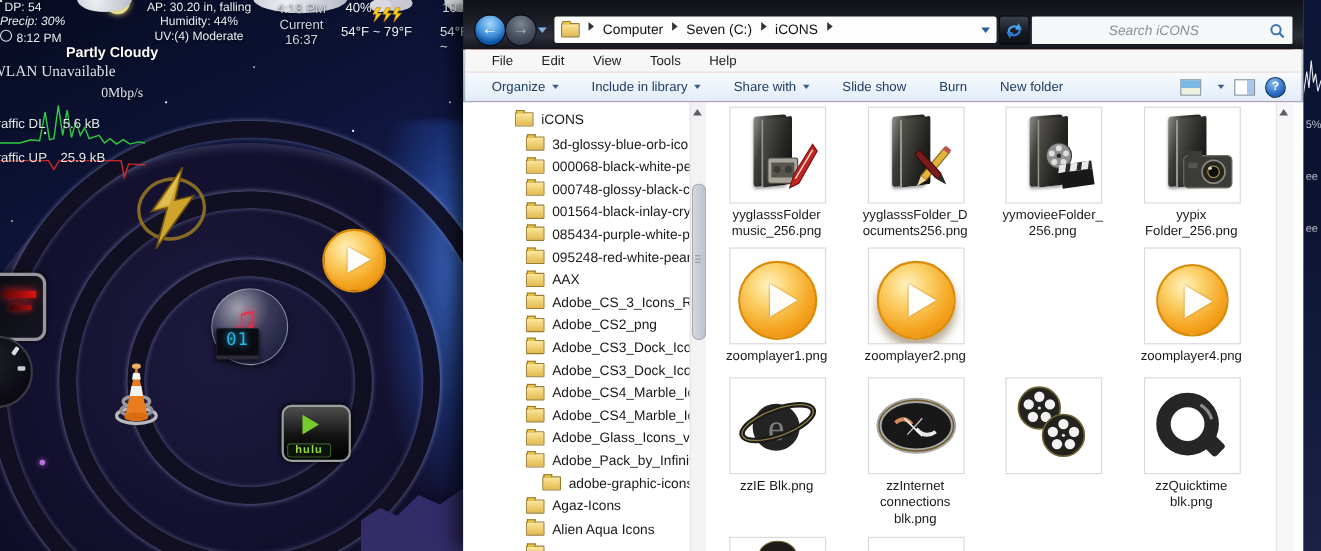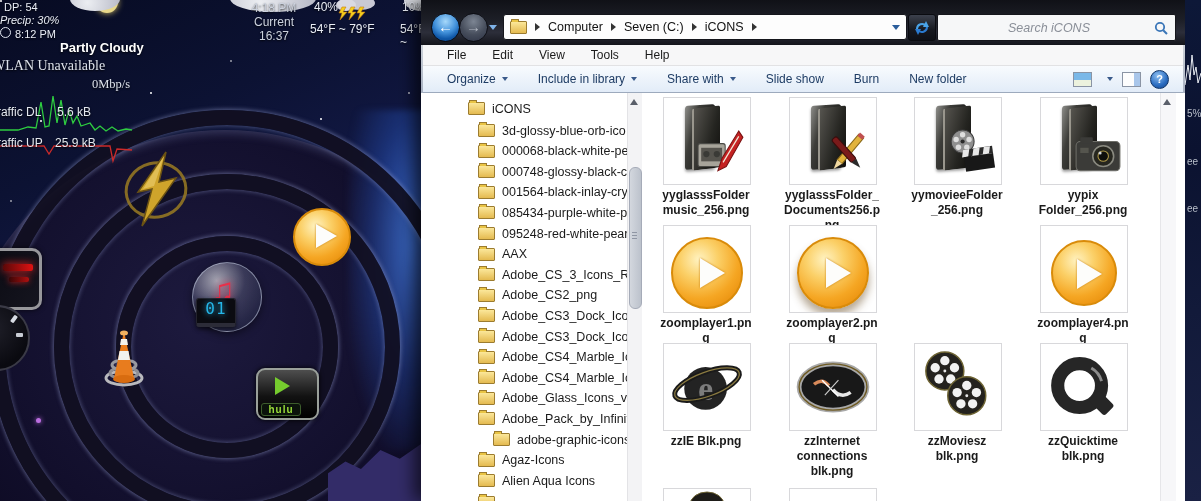--- a/index.html
+++ b/index.html
@@ -130,21 +130,21 @@
   .tfold{width:15px;height:11px;background:linear-gradient(#fbe79a,#e4ba50);border:1px solid #9c7c2f;border-radius:1px;position:relative;flex:none;}
   .tfold:before{content:"";position:absolute;left:0;top:-3px;width:6px;height:2px;background:#e9c445;border:1px solid #9c7c2f;border-bottom:none;}
   #treescroll{left:206px;top:93px;width:14px;height:408px;background:#f3f3f5;border-left:1px solid #e3e3e6;}
   .scroll-up{position:absolute;left:2px;top:6px;width:0;height:0;border-left:4.5px solid transparent;border-right:4.5px solid transparent;border-bottom:6px solid #5a5f6a;}
   #tree-thumb{position:absolute;left:1px;top:74px;width:11px;height:140px;background:linear-gradient(90deg,#d3d7de,#bcc2cc);
     border:1px solid #a5abb8;border-radius:6px;}
   #tree-thumb .grip{position:absolute;left:2px;top:64px;width:5px;height:1px;background:#8f96a4;box-shadow:0 3px #8f96a4,0 6px #8f96a4;}
 
   #filespane{left:221px;top:93px;width:518px;height:408px;background:#fff;overflow:hidden;}
   #filescroll{left:739px;top:93px;width:15px;height:408px;background:#f7f7f9;border-left:1px solid #e6e6e9;}
-  .file-item{position:absolute;width:75px;font-weight:bold;}
+  .file-item{position:absolute;width:75px;}
   .fbox{width:86px;height:86px;background:#fff;border:1px solid #d8d8db;overflow:hidden;}
   .flabel{position:relative;left:-6px;width:98px;margin-top:3px;text-align:center;font-size:12px;line-height:15px;color:#1a1a1a;overflow-wrap:break-word;}
 
   .dfolder{position:relative;width:64px;height:72px;margin:5px auto 0;}
   .dfb{position:absolute;left:10px;top:2px;width:30px;height:64px;border-radius:3px;transform:skewY(-4deg);
     background:linear-gradient(105deg,#8e8e8a 0%,#3e3e3a 30%,#1d1d1b 70%);box-shadow:0 2px 3px rgba(0,0,0,.4);}
   .dff{position:absolute;left:17px;top:4px;width:26px;height:62px;border-radius:2px;transform:skewY(-7deg);
     background:linear-gradient(105deg,#56544f,#252521 60%,#100f0d);border-left:2px solid #99968d;}
   .ovl{position:absolute;right:-6px;bottom:-2px;width:48px;height:48px;}
   .icwrap{width:86px;height:86px;display:flex;align-items:center;justify-content:center;}
@@ -180,20 +180,25 @@
         <polygon points="8,10 12,10 9,15 13,15 6,23 8,16 5,16"></polygon>
         <polygon points="17,10 21,10 18,15 22,15 15,23 17,16 14,16"></polygon>
         <polygon points="26,10 30,10 27,15 31,15 24,23 26,16 23,16"></polygon>
       </g>
     </svg>
 
     <div class="abs wx" style="left:4px;top:1px;">DP: 54</div>
     <div class="abs wx" style="left:0px;top:14px;font-style:italic;">Precip: 30%</div>
     <div class="abs wx" style="left:0px;top:27px;"><span class="moon-glyph"></span><span>8:12 PM</span></div>
     <div class="abs wx" id="wx-cond" style="left:60px;top:41px;">Partly Cloudy</div>
+    <div class="abs wx wx-center" style="left:130px;top:1px;width:102px;">
+      <div>AP: 30.20 in, falling</div>
+      <div>Humidity: 44%</div>
+      <div>UV:(4) Moderate</div>
+    </div>
     <div class="abs wx wx-center" id="wx-times" style="left:242px;top:1px;width:64px;">
       <div>4:18 PM</div>
       <div>Current</div>
       <div>16:37</div>
     </div>
     <div class="abs wx" style="left:314px;top:1px;font-size:12px;">40%</div>
     <div class="abs wx" style="left:310px;top:23px;font-size:12px;">54°F ~ 79°F</div>
     <div class="abs wx" style="left:402px;top:1px;font-size:12px;">10%</div>
     <div class="abs wx" style="left:400px;top:23px;font-size:12px;">54°F ~</div>
 
@@ -252,21 +257,21 @@
     <div id="chrome" class="abs"></div>
     <div class="abs glass-edge" id="edge-left"></div>
     <div class="abs glass-edge" id="edge-right"></div>
 
     <div class="abs navcirc" id="btn-back">←</div>
     <div class="abs navcirc" id="btn-fwd">→</div>
     <div class="abs" id="nav-caret"></div>
 
     <div class="abs" id="addressbar">
       <span class="abar-folder"></span>
-      <span id="breadcrumb" style="display:flex;align-items:center;">
+      <span id="breadcrumb" style="display:flex;">
           <span class="bc-sep"></span>
           <span class="bc-item">Computer</span>
           <span class="bc-sep"></span>
           <span class="bc-item">Seven (C:)</span>
           <span class="bc-sep"></span>
           <span class="bc-item">iCONS</span>
           <span class="bc-sep"></span>
         </span>
       <span id="abar-dd"></span>
     </div>
@@ -573,21 +578,20 @@
                   <circle cx="32" cy="25" r="3.2" fill="#f2f2f2"></circle>
                   <circle cx="38.6" cy="29.8" r="3.2" fill="#f2f2f2"></circle>
                   <circle cx="36" cy="37.5" r="3.2" fill="#f2f2f2"></circle>
                   <circle cx="28" cy="37.5" r="3.2" fill="#f2f2f2"></circle>
                   <circle cx="25.4" cy="29.8" r="3.2" fill="#f2f2f2"></circle>
                   <circle cx="32" cy="32" r="1" fill="#e8e8e8"></circle>
                 </g>
               </svg>
             </div>
           </div>
-          <div class="flabel">zzMoviesz blk.png</div>
         </div>
         <div class="file-item" style="left: 398px; top: 250px;">
           <div class="fbox">
             <div class="icwrap">
               <svg width="76" height="76" viewBox="0 0 52 52">
                 <circle cx="23" cy="25" r="15" fill="none" stroke="#262626" stroke-width="9"></circle>
                 <g transform="rotate(45 37 36)">
                   <rect x="31" y="31" width="15" height="10" rx="2" fill="#262626"></rect>
                 </g>
                 <path d="M31 13 a15 15 0 0 1 7 9" fill="none" stroke="#b8b8b8" stroke-width="2" opacity="0.7"></path>

